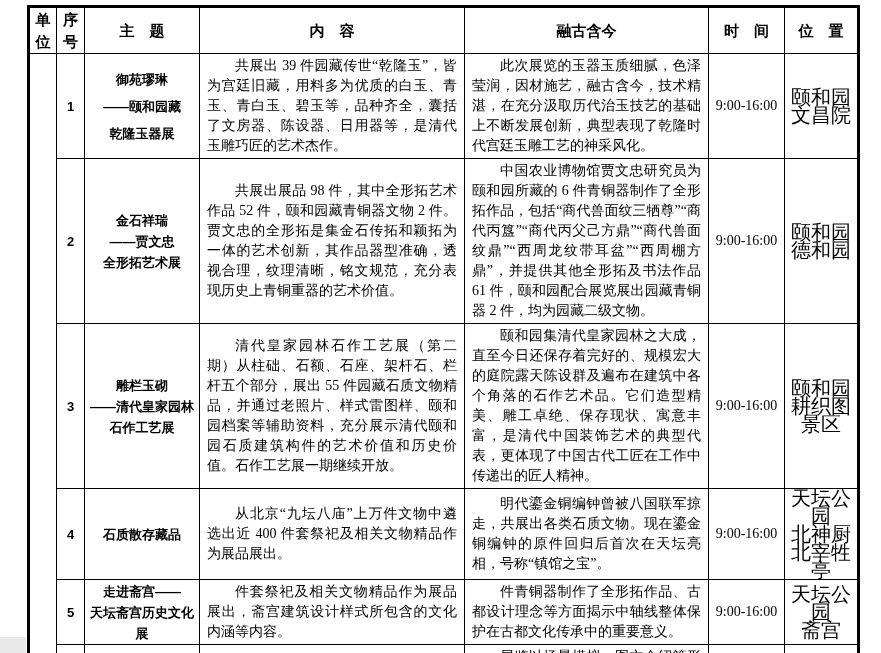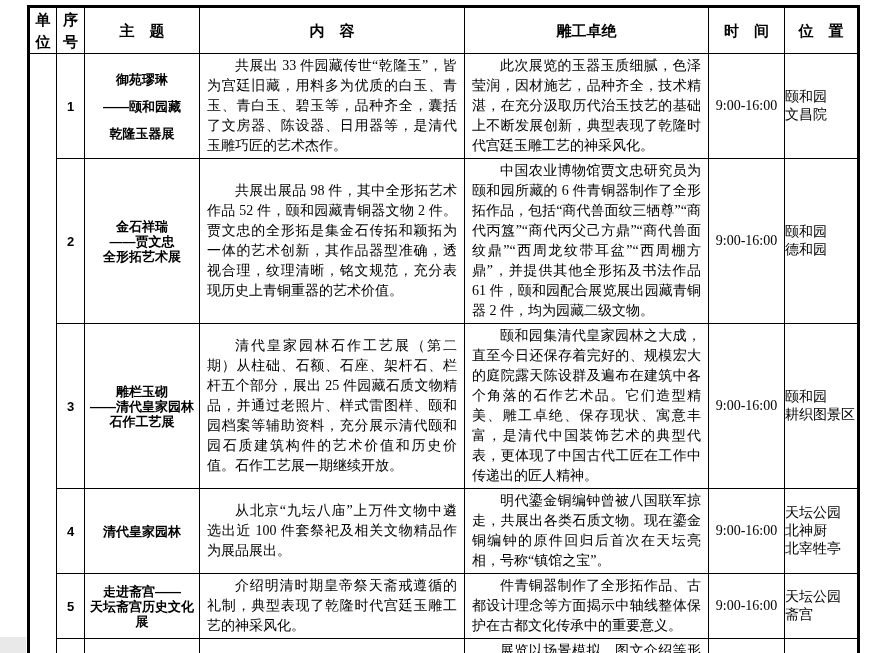--- a/index.html
+++ b/index.html
@@ -43,39 +43,39 @@
     text-align: center;
   }
   td.theme-cell {
     font-family: "Liberation Sans", sans-serif;
     font-weight: 700;
     font-size: 13px;
     text-align: center;
     white-space: pre-line;
   }
   td.theme-cell.lh-wide  { line-height: 27px; }
-  td.theme-cell.lh-tight { line-height: 15px; }
+  td.theme-cell.lh-tight { line-height: 21px; }
   td.body-text {
     font-family: "Liberation Serif", serif;
     font-size: 14px;
     line-height: 20px;
     text-align: justify;
     text-indent: 2em;
     padding: 2px 7px;
   }
   td.time-cell {
     font-family: "Liberation Serif", serif;
     font-size: 14px;
     text-align: center;
   }
   td.loc-cell {
     font-family: "Liberation Serif", serif;
-    font-size: 14px;
+    font-size: 20px;
     line-height: 18px;
-    text-align: left;
+    text-align: center;
     white-space: pre-line;
   }
   .page-edge {
     position: absolute;
     left: 0;
     top: 637px;
     width: 26px;
     height: 16px;
     background: #e9e9e9;
   }
@@ -95,75 +95,75 @@
       <col style="width:74px">
     </colgroup>
     <thead>
       <tr class="hdr">
         <th>单
 位</th>
         <th>序
 号</th>
         <th>主　题</th>
         <th>内　容</th>
-        <th>雕工卓绝</th>
+        <th>融古含今</th>
         <th>时　间</th>
         <th>位　置</th>
       </tr>
     </thead>
     <tbody>
       <tr style="height:98px">
         <td rowspan="6"></td>
         <td class="no-cell">1</td>
         <td class="theme-cell lh-wide">御苑璆琳
 ——颐和园藏
 乾隆玉器展</td>
-        <td class="body-text">共展出 33 件园藏传世“乾隆玉”，皆为宫廷旧藏，用料多为优质的白玉、青玉、青白玉、碧玉等，品种齐全，囊括了文房器、陈设器、日用器等，是清代玉雕巧匠的艺术杰作。</td>
-        <td class="body-text">此次展览的玉器玉质细腻，色泽莹润，因材施艺，品种齐全，技术精湛，在充分汲取历代治玉技艺的基础上不断发展创新，典型表现了乾隆时代宫廷玉雕工艺的神采风化。</td>
+        <td class="body-text">共展出 39 件园藏传世“乾隆玉”，皆为宫廷旧藏，用料多为优质的白玉、青玉、青白玉、碧玉等，品种齐全，囊括了文房器、陈设器、日用器等，是清代玉雕巧匠的艺术杰作。</td>
+        <td class="body-text">此次展览的玉器玉质细腻，色泽莹润，因材施艺，融古含今，技术精湛，在充分汲取历代治玉技艺的基础上不断发展创新，典型表现了乾隆时代宫廷玉雕工艺的神采风化。</td>
         <td class="time-cell">9:00-16:00</td>
         <td class="loc-cell">颐和园
 文昌院</td>
       </tr>
       <tr style="height:141px">
         <td class="no-cell">2</td>
         <td class="theme-cell lh-tight">金石祥瑞
 ——贾文忠
 全形拓艺术展</td>
         <td class="body-text">共展出展品 98 件，其中全形拓艺术作品 52 件，颐和园藏青铜器文物 2 件。贾文忠的全形拓是集金石传拓和颖拓为一体的艺术创新，其作品器型准确，透视合理，纹理清晰，铭文规范，充分表现历史上青铜重器的艺术价值。</td>
         <td class="body-text">中国农业博物馆贾文忠研究员为颐和园所藏的 6 件青铜器制作了全形拓作品，包括“商代兽面纹三牺尊”“商代丙簋”“商代丙父己方鼎”“商代兽面纹鼎”“西周龙纹带耳盆”“西周棚方鼎”，并提供其他全形拓及书法作品 61 件，颐和园配合展览展出园藏青铜器 2 件，均为园藏二级文物。</td>
         <td class="time-cell">9:00-16:00</td>
         <td class="loc-cell">颐和园
 德和园</td>
       </tr>
       <tr style="height:123px">
         <td class="no-cell">3</td>
         <td class="theme-cell lh-tight">雕栏玉砌
 ——清代皇家园林
 石作工艺展</td>
-        <td class="body-text">清代皇家园林石作工艺展（第二期）从柱础、石额、石座、架杆石、栏杆五个部分，展出 25 件园藏石质文物精品，并通过老照片、样式雷图样、颐和园档案等辅助资料，充分展示清代颐和园石质建筑构件的艺术价值和历史价值。石作工艺展一期继续开放。</td>
+        <td class="body-text">清代皇家园林石作工艺展（第二期）从柱础、石额、石座、架杆石、栏杆五个部分，展出 55 件园藏石质文物精品，并通过老照片、样式雷图样、颐和园档案等辅助资料，充分展示清代颐和园石质建筑构件的艺术价值和历史价值。石作工艺展一期继续开放。</td>
         <td class="body-text">颐和园集清代皇家园林之大成，直至今日还保存着完好的、规模宏大的庭院露天陈设群及遍布在建筑中各个角落的石作艺术品。它们造型精美、雕工卓绝、保存现状、寓意丰富，是清代中国装饰艺术的典型代表，更体现了中国古代工匠在工作中传递出的匠人精神。</td>
         <td class="time-cell">9:00-16:00</td>
         <td class="loc-cell">颐和园
 耕织图景区</td>
       </tr>
       <tr style="height:63px">
         <td class="no-cell">4</td>
-        <td class="theme-cell lh-tight">清代皇家园林</td>
-        <td class="body-text">从北京“九坛八庙”上万件文物中遴选出近 100 件套祭祀及相关文物精品作为展品展出。</td>
+        <td class="theme-cell lh-tight">石质散存藏品</td>
+        <td class="body-text">从北京“九坛八庙”上万件文物中遴选出近 400 件套祭祀及相关文物精品作为展品展出。</td>
         <td class="body-text">明代鎏金铜编钟曾被八国联军掠走，共展出各类石质文物。现在鎏金铜编钟的原件回归后首次在天坛亮相，号称“镇馆之宝”。</td>
         <td class="time-cell">9:00-16:00</td>
         <td class="loc-cell">天坛公园
 北神厨
 北宰牲亭</td>
       </tr>
       <tr style="height:62px">
         <td class="no-cell">5</td>
         <td class="theme-cell lh-tight">走进斋宫——
 天坛斋宫历史文化展</td>
-        <td class="body-text">介绍明清时期皇帝祭天斋戒遵循的礼制，典型表现了乾隆时代宫廷玉雕工艺的神采风化。</td>
+        <td class="body-text">件套祭祀及相关文物精品作为展品展出，斋宫建筑设计样式所包含的文化内涵等内容。</td>
         <td class="body-text">件青铜器制作了全形拓作品、古都设计理念等方面揭示中轴线整体保护在古都文化传承中的重要意义。</td>
         <td class="time-cell">9:00-16:00</td>
         <td class="loc-cell">天坛公园
 斋宫</td>
       </tr>
       <tr style="height:107px">
         <td class="no-cell">6</td>
         <td class="theme-cell lh-tight">北海石雕石刻文物展</td>
         <td class="body-text">将园内散落存放的残损石质文物进行全面收集、整理、研究、筛选，展出。观众可以通过每一件精美的展品所传达的历史信息、文化内涵，实现跨越时空的对话，感悟北海园林的辉煌。</td>
         <td class="body-text">展览以场景模拟、图文介绍等形式真实的展现了文物的历史信息、保存现状，按类别分为“鬼斧神工——石质建筑构件”、“流光溢彩——琉璃建筑构件”和“匠心妙器——石质散存藏品”三个部分，共展出各类石质文物、琉璃构建等珍贵文物 50 件。</td>

